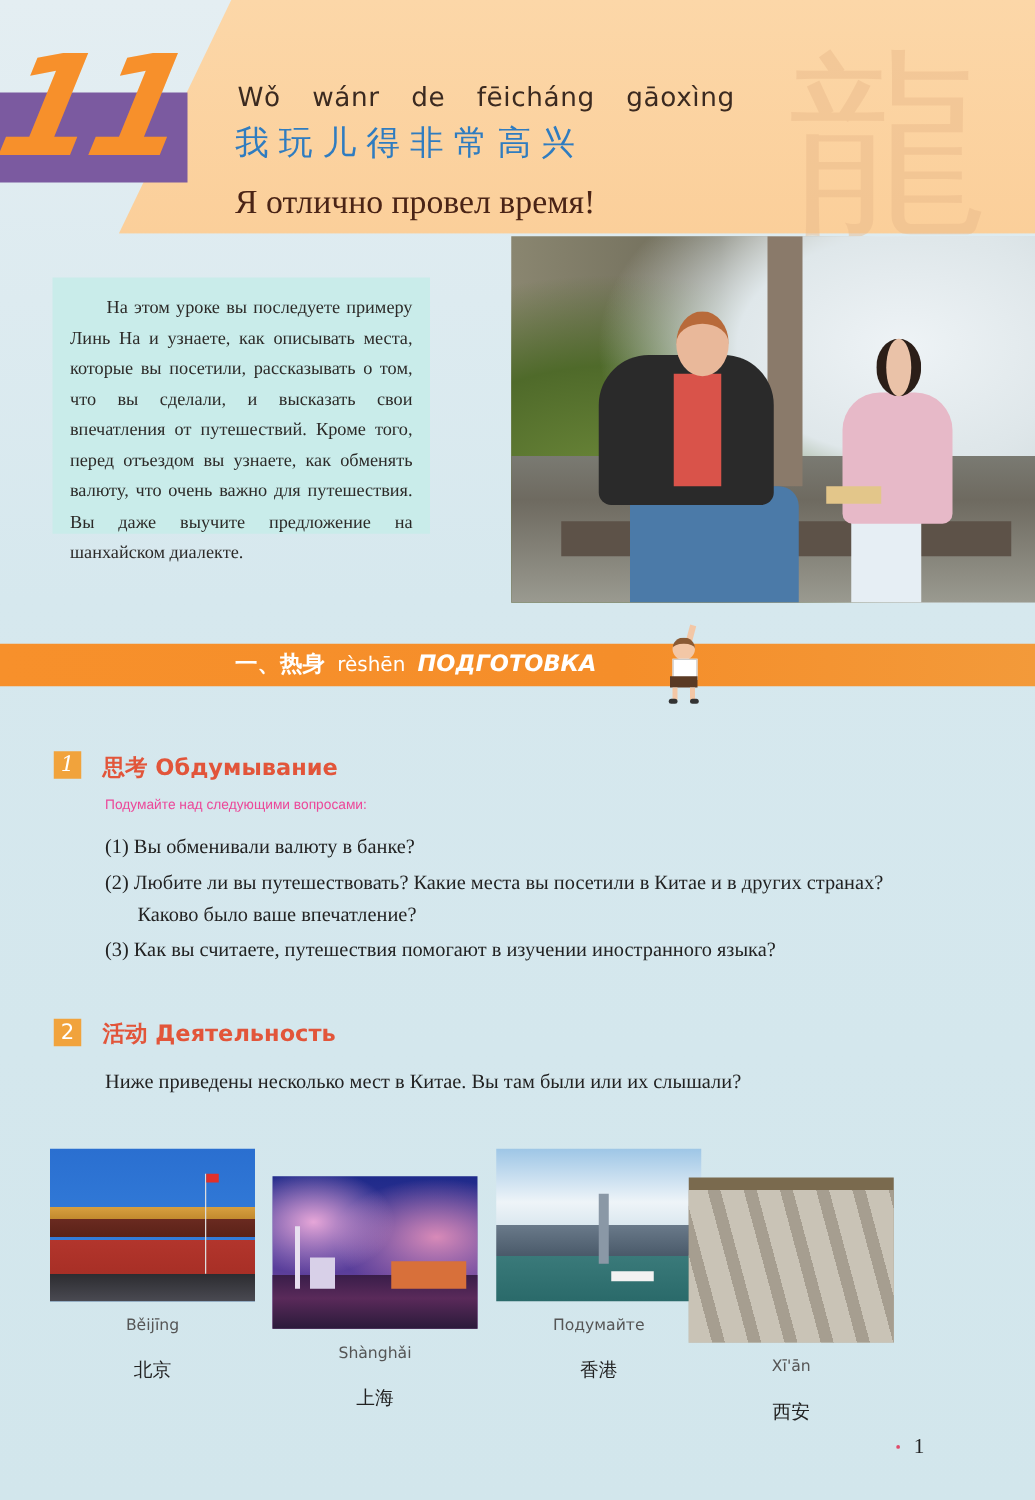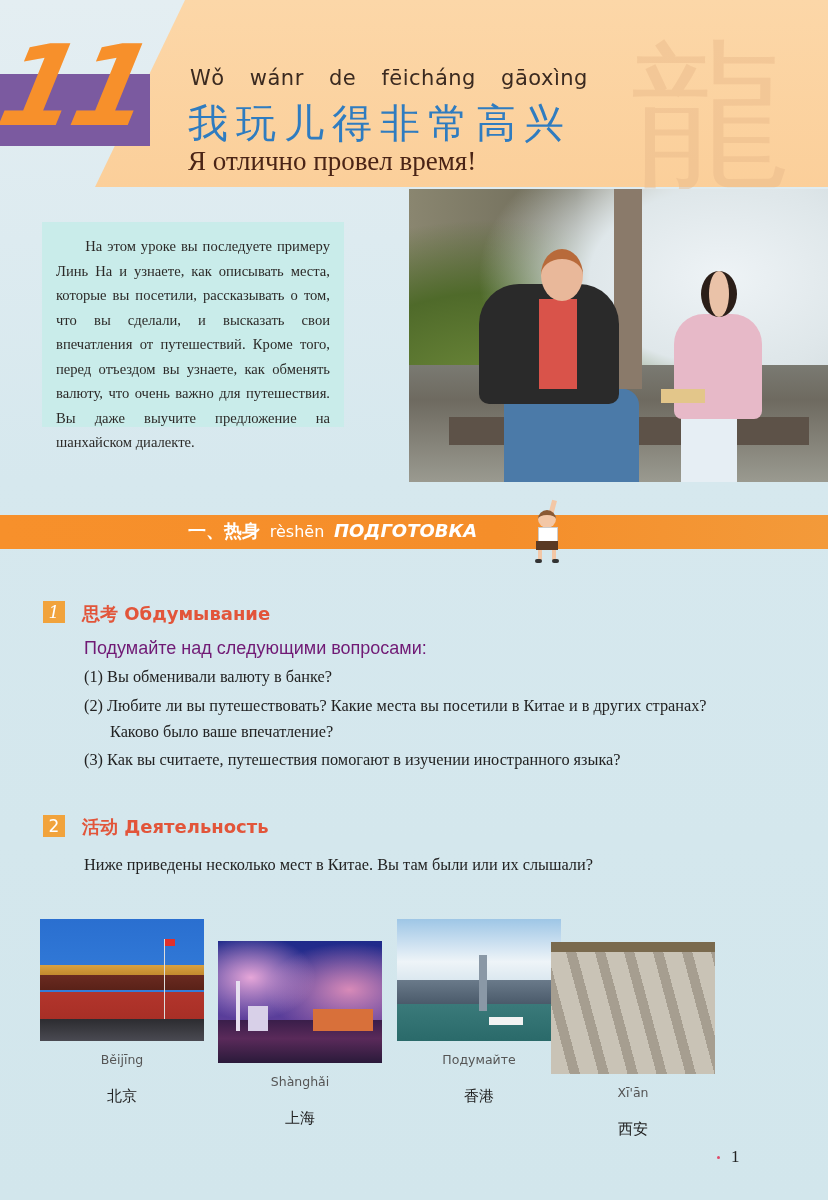--- a/index.html
+++ b/index.html
@@ -24,21 +24,21 @@
     position:absolute; left:2px; top:30px; font-family:"DejaVu Sans", sans-serif;
     font-weight:bold; font-style:italic; font-size:112px; color:#f7902b;
     letter-spacing:-6px; line-height:1; transform: skewX(-12deg);
   }
   .pinyin-title {
     position:absolute; left:190px; top:66px; font-family:"DejaVu Sans", sans-serif;
     font-size:21px; color:#3b2a20; word-spacing:18px; letter-spacing:0.5px;
   }
   .cn-title {
     position:absolute; left:188px; top:96px; font-family:"DejaVu Sans", sans-serif;
-    font-size:40px; color:#2f7cc0; letter-spacing:8px;
+    font-size:27px; color:#2f7cc0; letter-spacing:8px;
   }
   .ru-title {
     position:absolute; left:188px; top:146px; font-size:27px; color:#4a2416;
   }
   .watermark-char {
     position:absolute; left:630px; top:10px; font-size:160px; color:#e9b98a;
     opacity:0.45; font-family:"DejaVu Serif", serif;
   }
 
   
@@ -98,21 +98,21 @@
     position:absolute; width:22px; height:22px; background:#f1a33c;
     color:#fff; font-family:"DejaVu Serif", serif; font-style:italic;
     font-size:17px; line-height:22px; text-align:center;
   }
   .sub-title {
     position:absolute; font-family:"DejaVu Sans", sans-serif; font-weight:bold;
     font-size:18px; color:#e2553a; white-space:nowrap;
   }
   .prompt-sans {
     position:absolute; left:84px; top:638px; font-family:"Liberation Sans", sans-serif;
-    font-size:18px; color:#701a75;
+    font-size:11px; color:#ec4899;
   }
   .q { position:absolute; font-size:16.3px; color:#222; white-space:nowrap; }
   .prompt-serif { position:absolute; left:84px; top:855px; font-size:16.3px; color:#222; white-space:nowrap;text-align:center; }
 
   
   .city { position:absolute; text-align:center; }
   .city .pic { width:164px; height:122px; }
   .city .py { font-family:"DejaVu Sans", sans-serif; font-size:12.5px; color:#555; margin-top:11px; }
   .city .cn { font-family:"DejaVu Serif", serif; font-size:15px; color:#222; margin-top:20px; }
 

